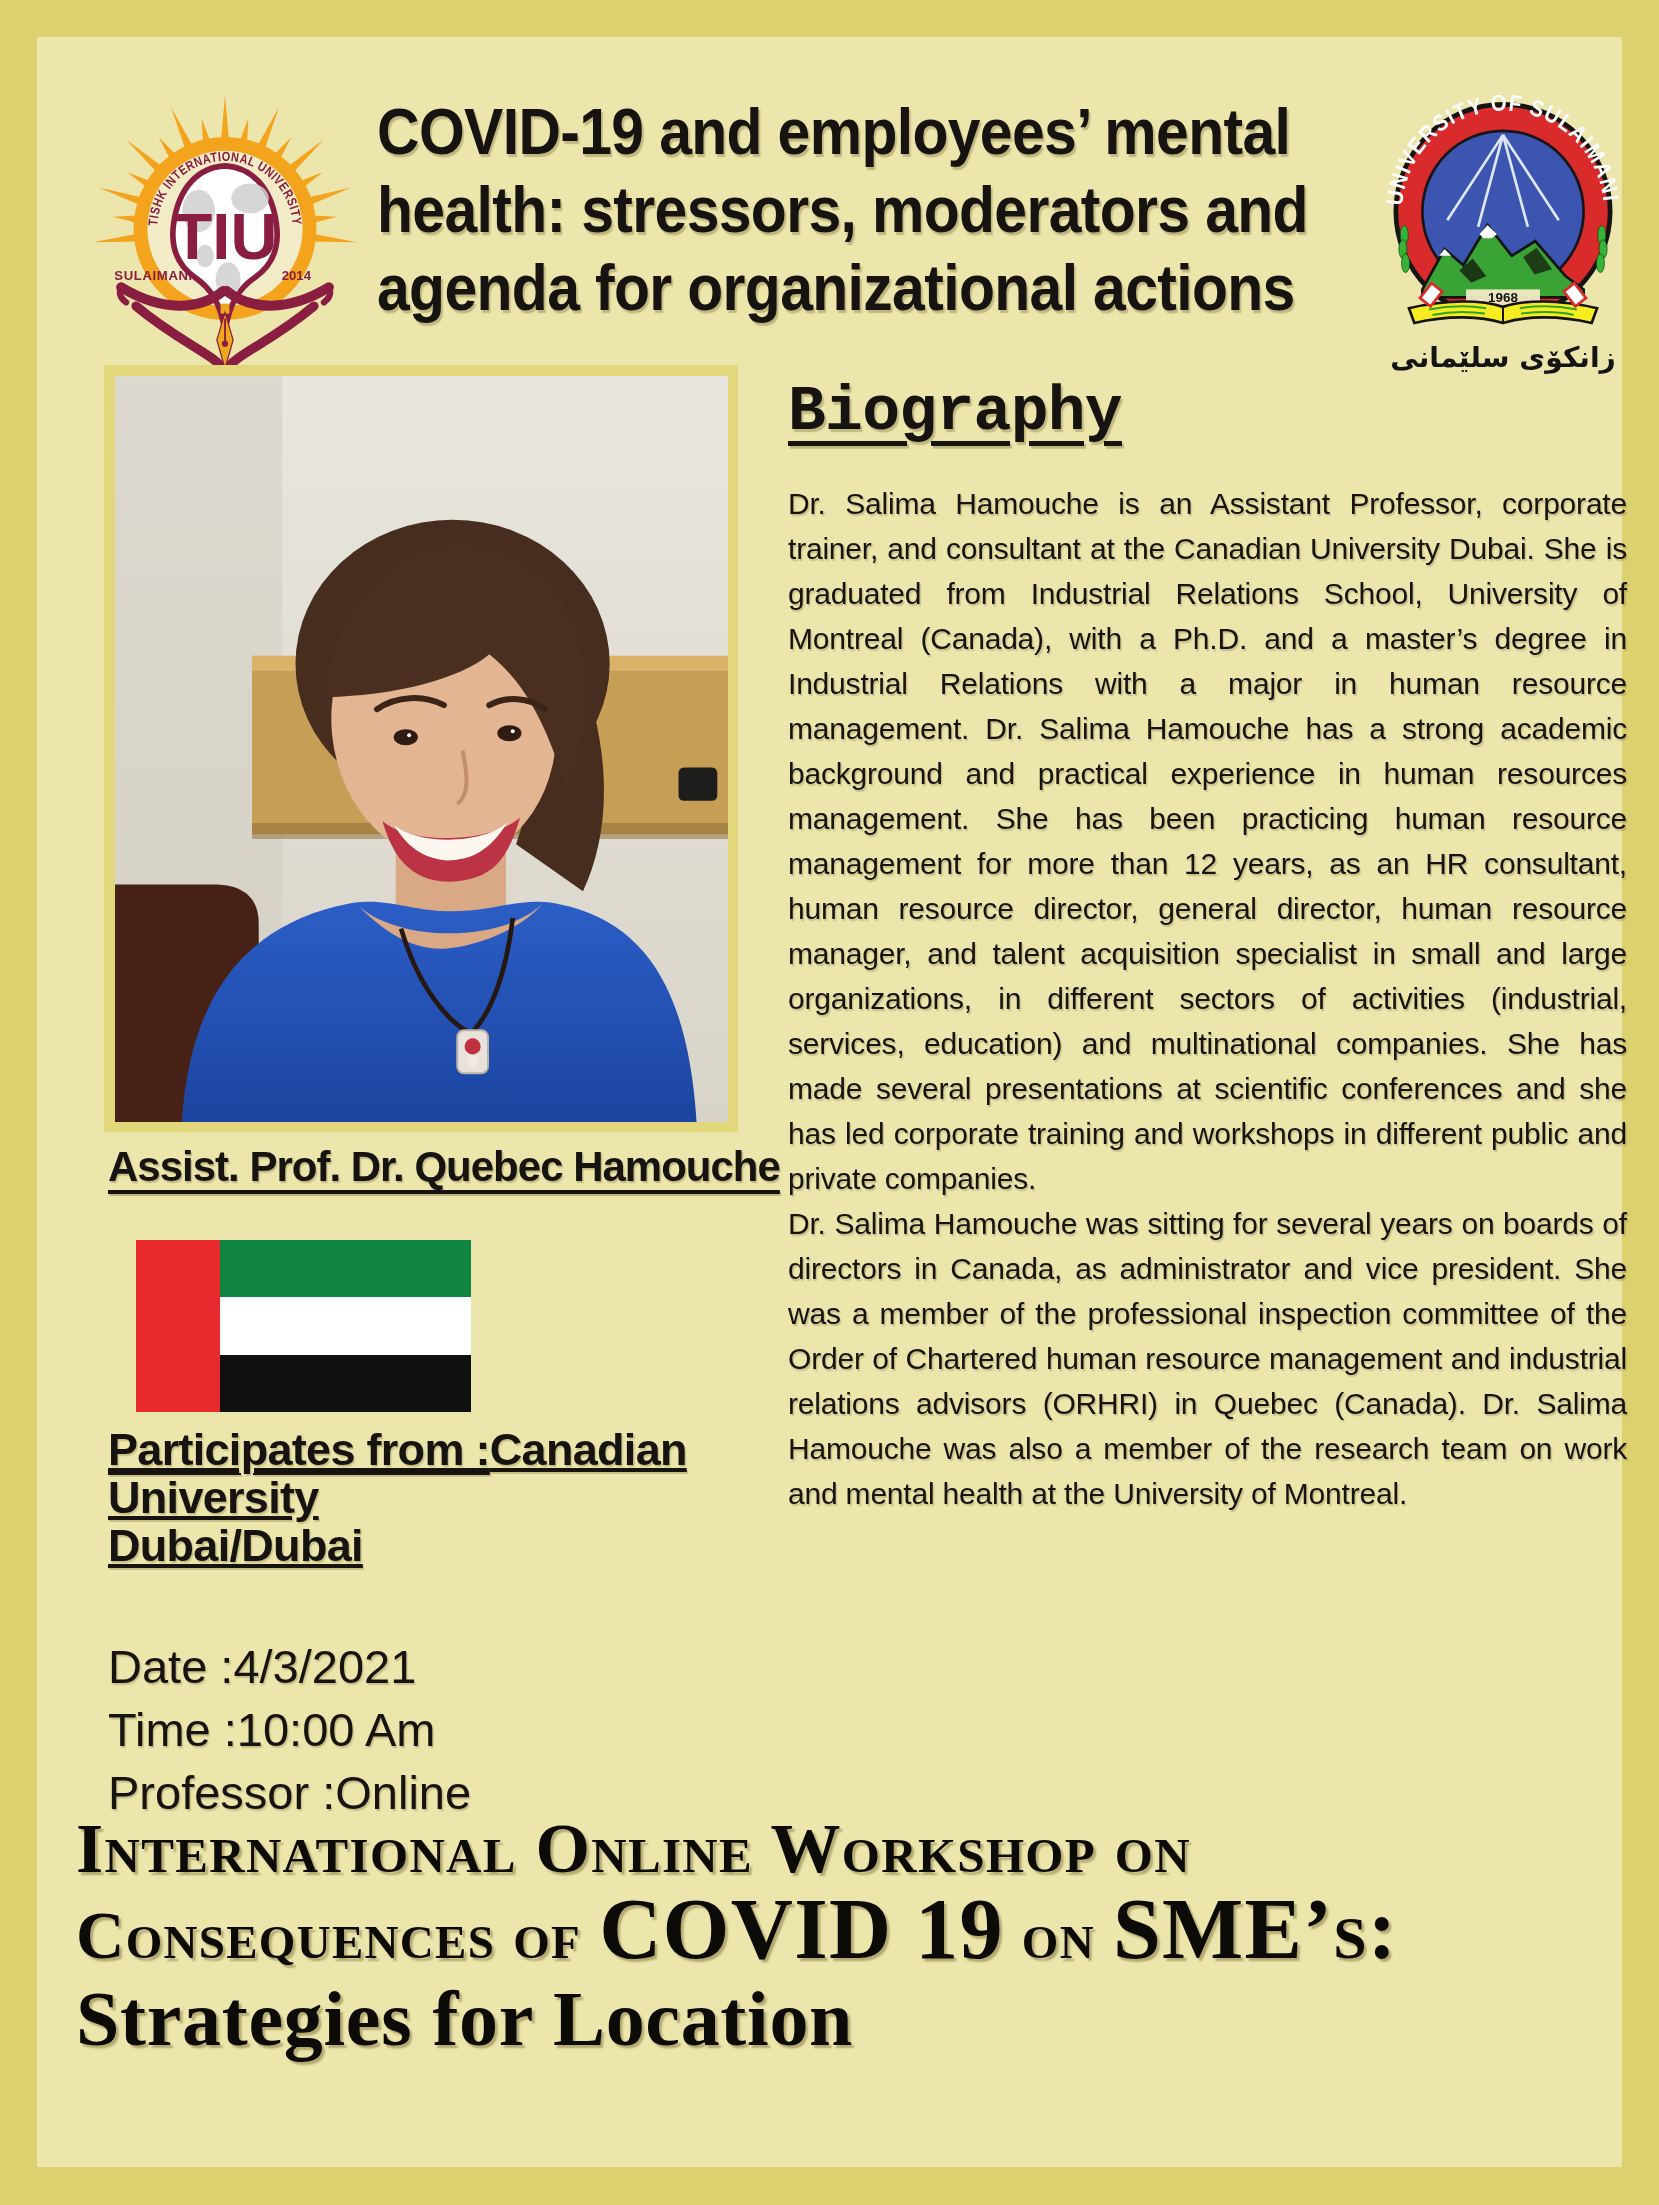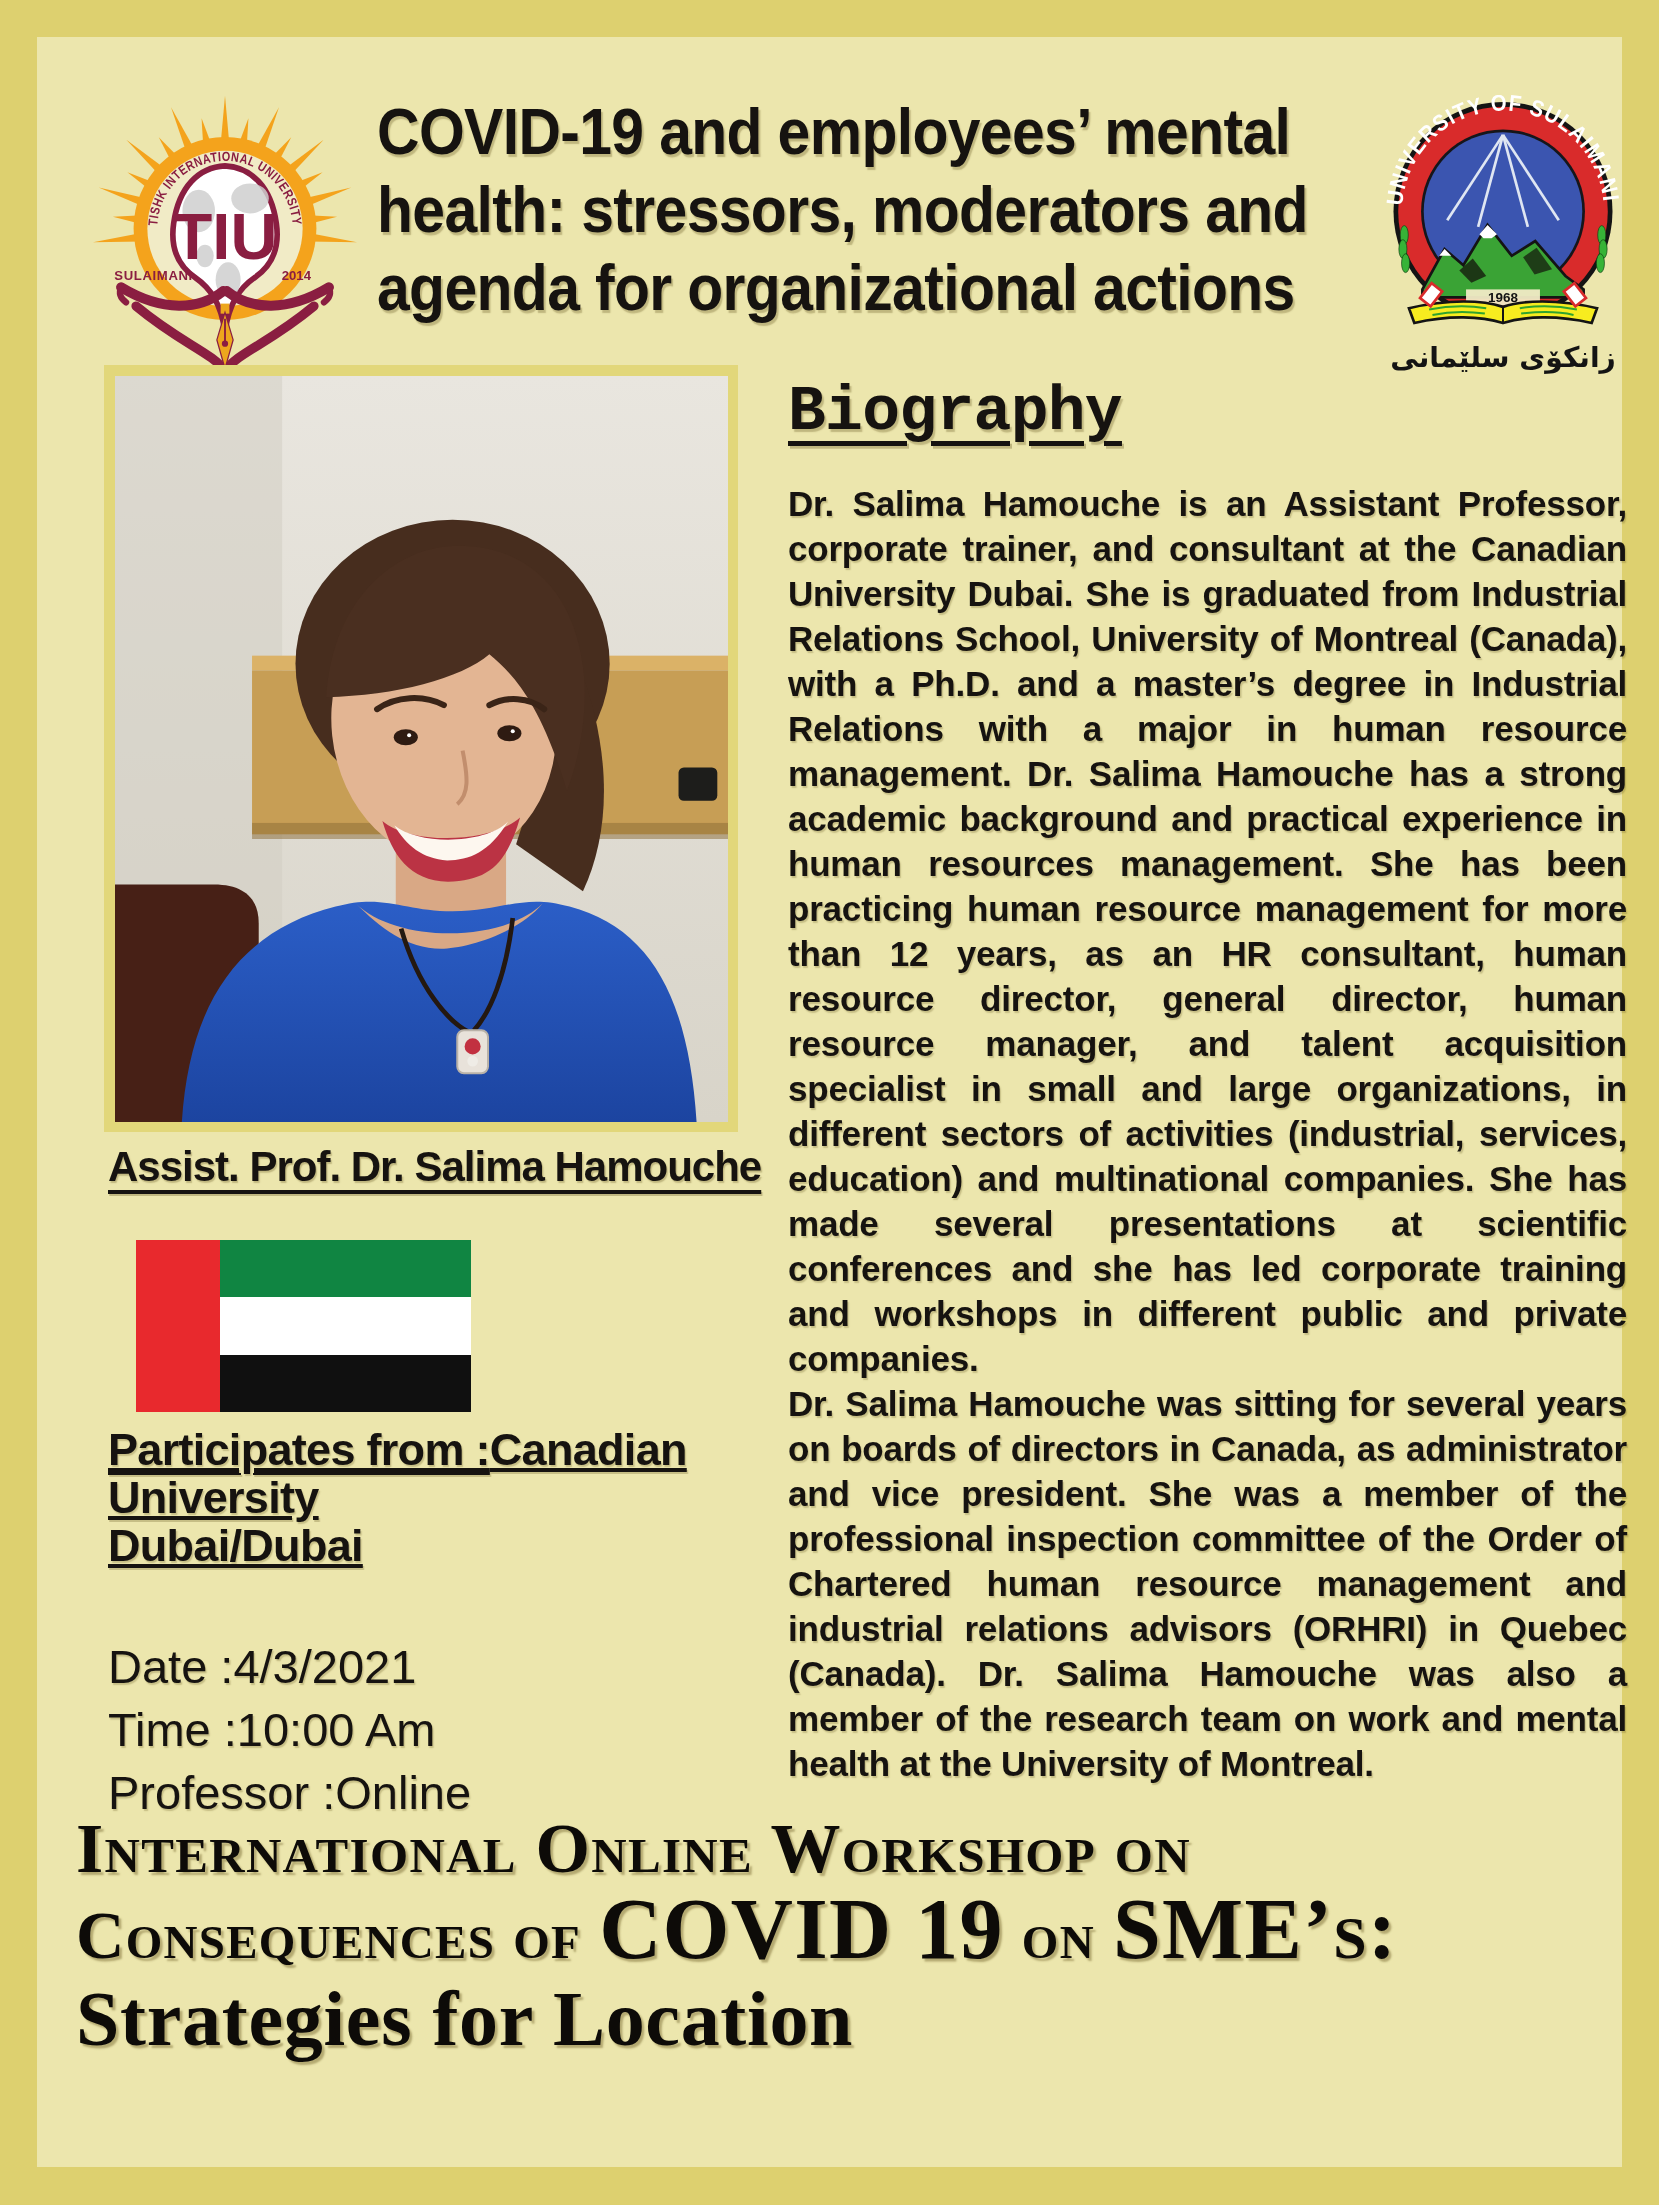--- a/index.html
+++ b/index.html
@@ -34,21 +34,21 @@
     text-shadow:1.3px 2px 1.3px rgba(110,95,40,.3);text-decoration:underline;}
   .participates .u{text-decoration:underline;text-decoration-thickness:2.7px;text-underline-offset:6.7px;}
   .schedule{position:absolute;left:71px;top:1598px;font-size:47px;line-height:63px;font-weight:normal;
     text-shadow:1.3px 2px 1.3px rgba(110,95,40,.3);}
 
   
   .bio-heading{position:absolute;left:751px;top:340px;font-size:63px;font-weight:bold;
     letter-spacing:-0.7px;text-decoration:underline;text-decoration-thickness:4.7px;text-underline-offset:12px;
     text-shadow:2px 2.7px 1.3px rgba(110,95,40,.35);font-family:Liberation Mono, monospace;}
   .bio-body{position:absolute;left:751px;top:444px;width:839px;
-    font-size:35px;line-height:45px;font-weight:bold;letter-spacing:-0.2px;
+    font-size:30px;line-height:45px;font-weight:normal;letter-spacing:-0.2px;
     text-align:justify;text-shadow:1.3px 2px 1.3px rgba(110,95,40,.3);}
   .bio-body p{margin:0;}
 
   
   .footer-title{position:absolute;left:39px;top:1772px;width:1582px;text-align:left;
     font-family:Liberation Serif, serif;font-weight:bold;font-variant:small-caps;
     color:#0d0b08;text-shadow:2.7px 3.3px 2px rgba(110,95,40,.45);}
   .footer-l1{font-size:70px;line-height:79px;letter-spacing:1.3px;}
   .footer-l2{font-size:67px;line-height:83px;letter-spacing:1.3px;}
   .footer-l2 .big{font-size:86px;}
@@ -221,21 +221,21 @@
           <path d="M595,810 C585,895 562,950 537,978"></path>
         </g>
         <g>
           <rect x="512" y="978" width="46" height="64" rx="10" fill="#e8e2da" stroke="#b9b2a8" stroke-width="3"></rect>
           <circle cx="535" cy="1002" r="12" fill="#c23040"></circle>
           <circle cx="535" cy="1024" r="8" fill="#efece6"></circle>
         </g>
       </svg>
     </div>
 
-    <div class="speaker-name">Assist. Prof. Dr. Salima Hamouche</div>
+    <div class="speaker-name">Assist. Prof. Dr. Quebec Hamouche</div>
 
     <div class="flag">
       <div class="flag-red"></div>
       <div class="flag-stripes">
         <div class="stripe-green"></div>
         <div class="stripe-white"></div>
         <div class="stripe-black"></div>
       </div>
     </div>
 

